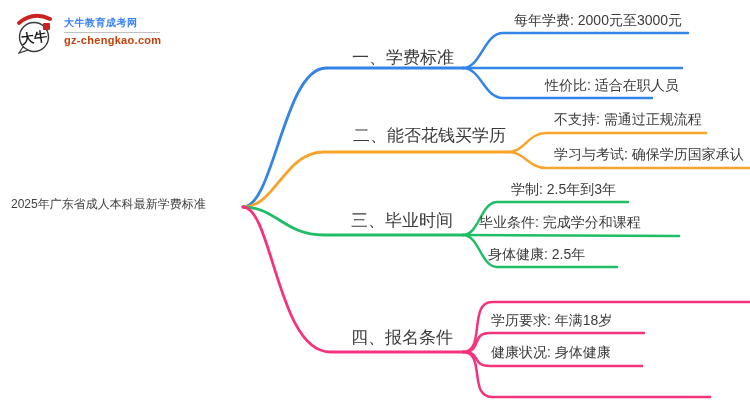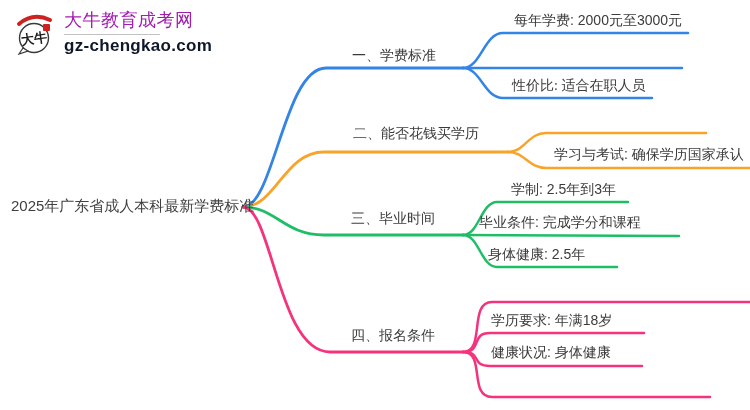--- a/index.html
+++ b/index.html
@@ -10,28 +10,28 @@
     overflow:hidden;
     font-family:"Liberation Sans","DejaVu Sans",sans-serif;
   }
   svg.links{position:absolute;left:0;top:0;}
   .node{
     position:absolute;
     white-space:nowrap;
     color:#3b3b3b;
     line-height:1.25;
   }
-  .root-label{font-size:15px;font-weight:500;color:#3f3f3f;}
-  .branch-label{font-size:14px;}
+  .root-label{font-size:12px;font-weight:500;color:#3f3f3f;}
+  .branch-label{font-size:17px;}
   .leaf-label{font-size:14px;}
   .logo{position:absolute;left:14px;top:8px;display:flex;align-items:center;}
   .logo-text{margin-left:8px;display:flex;flex-direction:column;}
-  .logo-title{font-size:18px;font-weight:normal;color:#a21caf;letter-spacing:0.5px;}
+  .logo-title{font-size:10px;font-weight:bold;color:#3b82f6;letter-spacing:0.5px;}
   .logo-divider{height:1px;background:#c2c2c2;margin:2px 0 1px 0;width:96px;}
-  .logo-url{font-size:17px;font-weight:bold;color:#0f172a;letter-spacing:0.3px;}
+  .logo-url{font-size:11px;font-weight:bold;color:#c2410c;letter-spacing:0.3px;}
 </style>
 </head>
 <body>
 
 <div class="canvas">
 
   <svg class="links" width="750" height="410" viewBox="0 0 750 410" fill="none" stroke-linecap="round">
 
     <path stroke-width="2.8" d="M243,207 C274,207 284,68 326,68 L463,68" stroke="#3384e6"></path>
     <path stroke-width="2.5" d="M463,68 C481,68 484,33 503,33 L688,33" stroke="#3384e6"></path>
@@ -70,22 +70,23 @@
   </div>
 
   <div class="node root-label" style="left:11px;top:197px;">2025年广东省成人本科最新学费标准</div>
 
   <div class="node branch-label" style="left:352px;top:47px;">一、学费标准</div>
   <div class="node branch-label" style="left:353px;top:125px;">二、能否花钱买学历</div>
   <div class="node branch-label" style="left:351px;top:327px;">四、报名条件</div>
   <div class="node branch-label" style="left:351px;top:210px;">三、毕业时间</div>
 
   <div class="node leaf-label" style="left:514px;top:12px;">每年学费: 2000元至3000元</div>
-  <div class="node leaf-label" style="left:512px;top:77px;font-family:Liberation Serif, serif;">性价比: 适合在职人员</div>
+  <div class="node leaf-label" style="left:545px;top:77px;">性价比: 适合在职人员</div>
 
+  <div class="node leaf-label" style="left:554px;top:111px;">不支持: 需通过正规流程</div>
   <div class="node leaf-label" style="left:554px;top:146px;text-align:center;">学习与考试: 确保学历国家承认</div>
 
   <div class="node leaf-label" style="left:511px;top:181px;">学制: 2.5年到3年</div>
   <div class="node leaf-label" style="left:479px;top:214px;">毕业条件: 完成学分和课程</div>
   <div class="node leaf-label" style="left:488px;top:246px;">身体健康: 2.5年</div>
 
   <div class="node leaf-label" style="left:491px;top:312px;">学历要求: 年满18岁</div>
   <div class="node leaf-label" style="left:491px;top:344px;">健康状况: 身体健康</div>
 
 </div>

